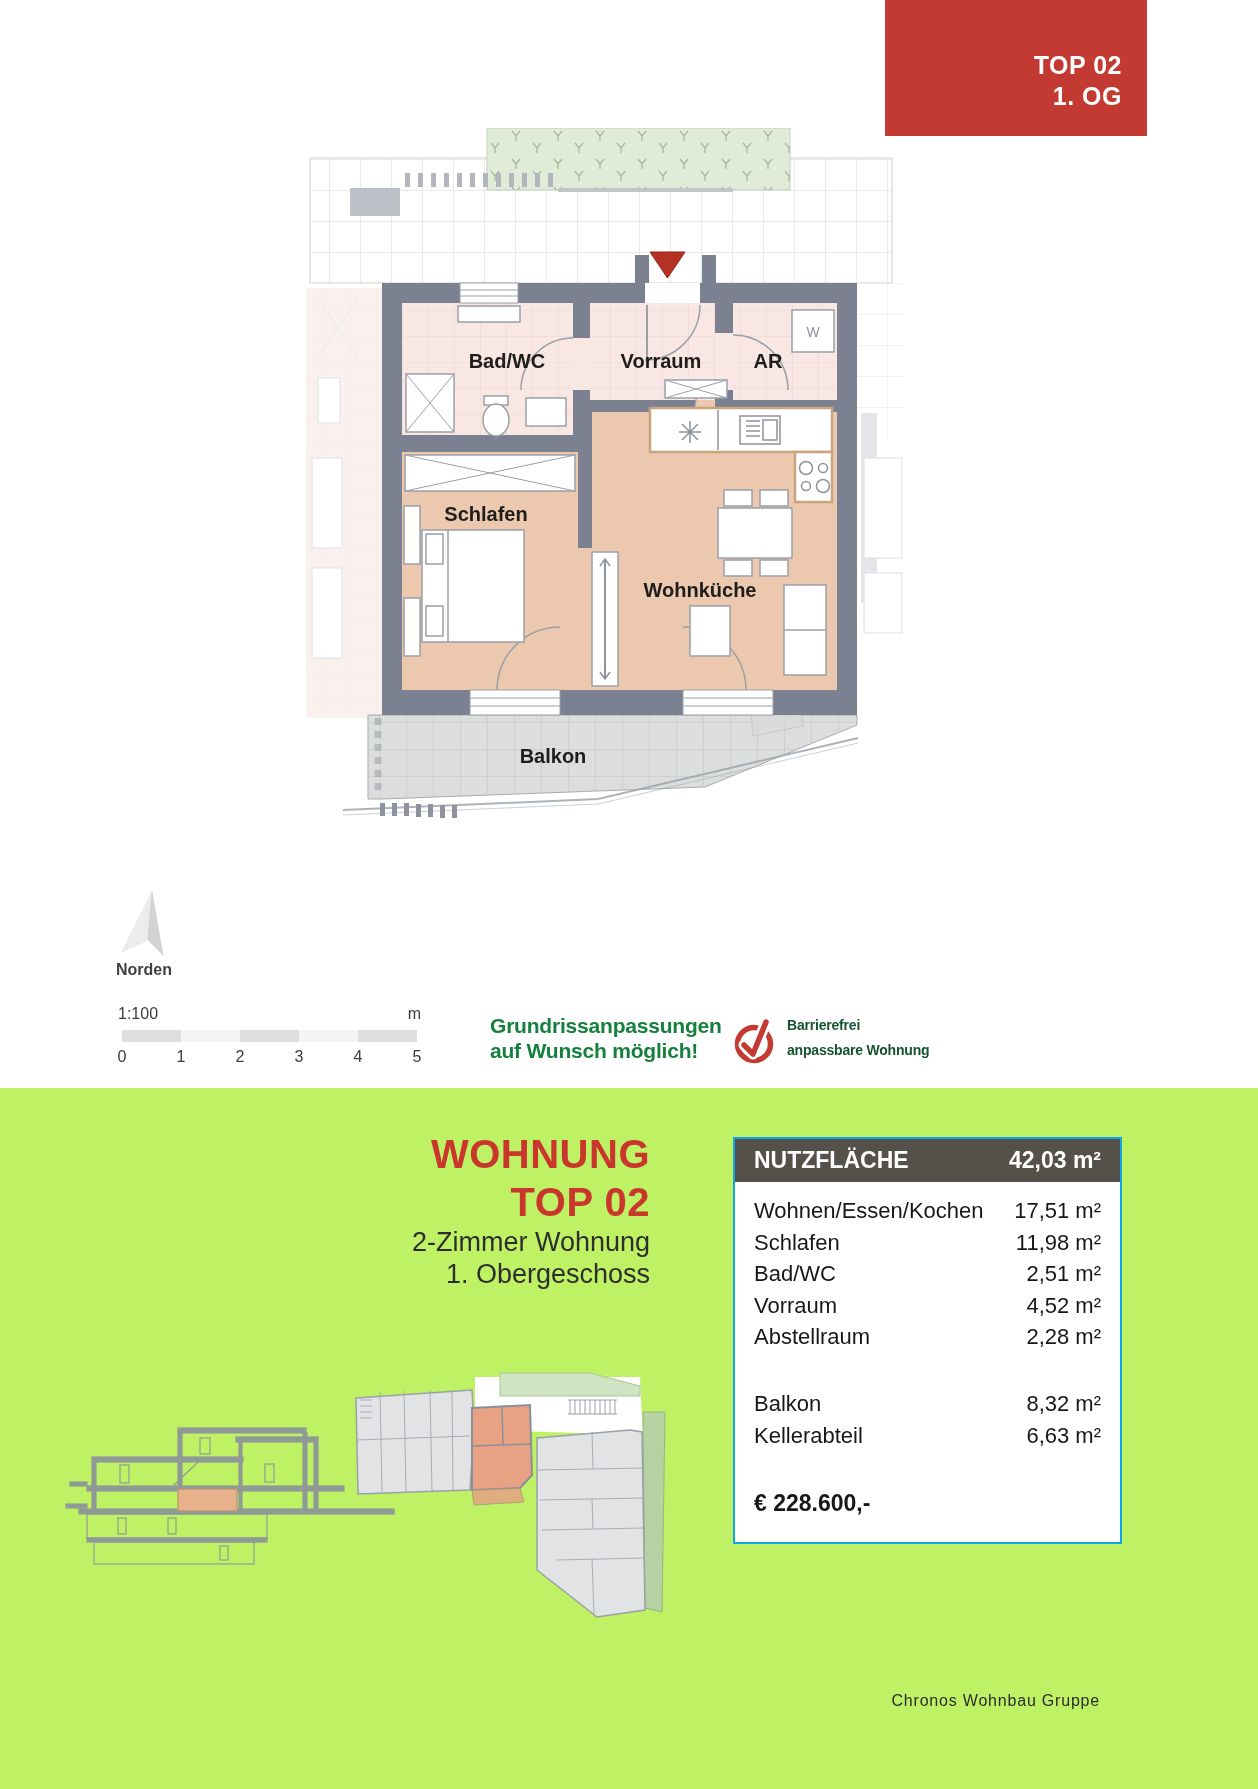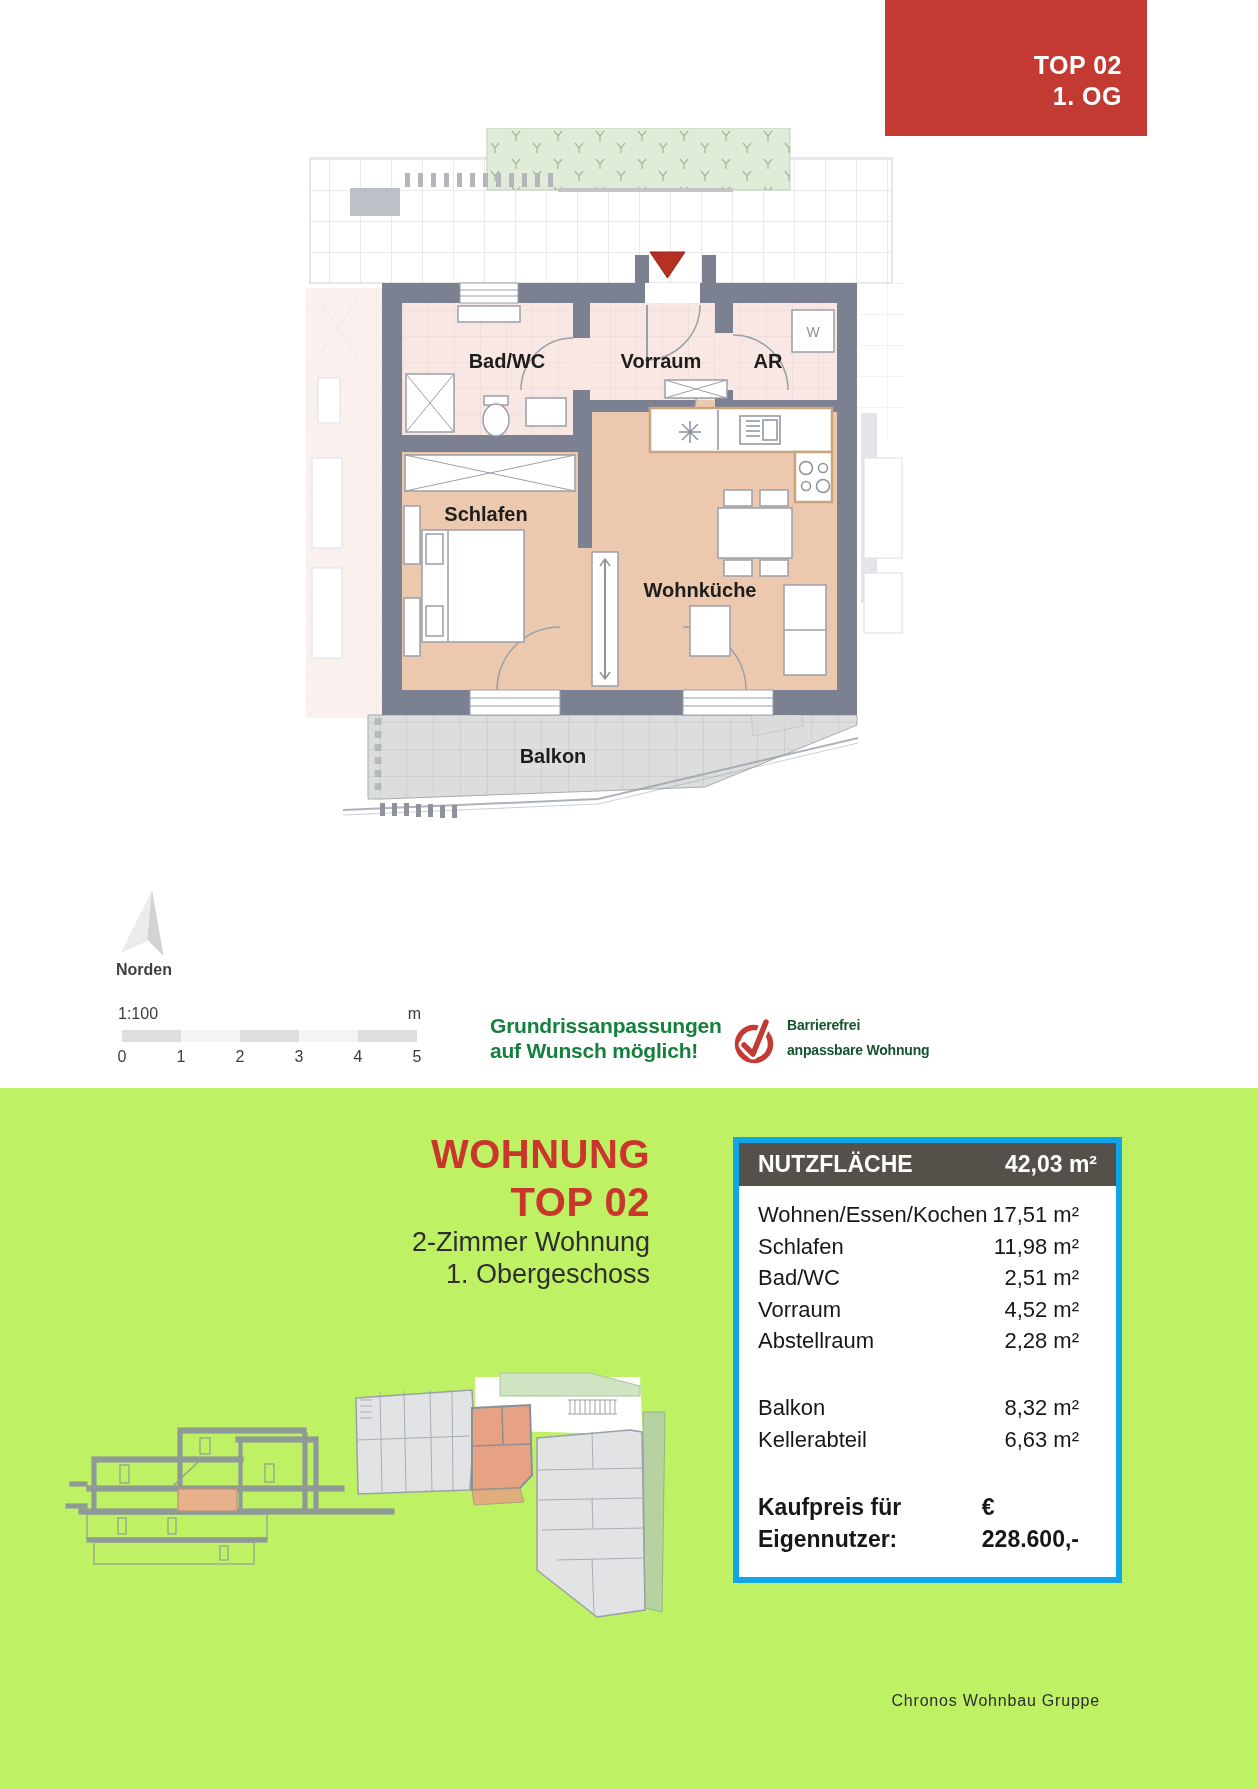--- a/index.html
+++ b/index.html
@@ -26,24 +26,24 @@
   .note{left:490px;top:1013px;font-size:21px;line-height:25px;font-weight:700;color:#15803d;letter-spacing:-.2px;}
   .barrier-text{left:787px;top:1013px;font-size:14px;line-height:25px;font-weight:700;color:#14532d;letter-spacing:-.2px;}
 
   
   .graysec{left:0;top:1088px;width:1258px;height:701px;background:#bef264;}
   .heading{left:250px;top:1130px;width:400px;text-align:right;}
   .heading .t{font-size:40px;line-height:48px;font-weight:700;color:#c9362c;letter-spacing:.5px;}
   .subheading{font-size:27px;line-height:32px;color:#2e2e2e;}
 
   
-  .dtable{left:733px;top:1137px;width:389px;background:#ffffff;border:6px solid #0ea5e9;box-sizing:border-box;}
+  .dtable{left:733px;top:1137px;width:389px;background:#ffffff;border:2px solid #0ea5e9;box-sizing:border-box;}
   .dtable .hd{background:#56504b;height:43px;display:flex;justify-content:space-between;align-items:center;
               padding:0 19px;color:#ffffff;font-weight:700;font-size:23px;}
-  .dtable .bd{padding:13px 37px 22px 19px;}
+  .dtable .bd{padding:13px 19px 22px 19px;}
   .row{display:flex;justify-content:space-between;font-size:22px;line-height:31.6px;color:#171717;}
   .row.gap1{margin-top:35px;}
   .row.price{margin-top:37px;font-weight:700;font-size:23px;}
 
   .footer{left:800px;top:1692px;width:300px;text-align:right;font-size:16px;letter-spacing:.8px;color:#2c2c2c;}
 
   svg text.rlabel{font-family:"Liberation Sans",sans-serif;font-weight:700;font-size:20px;fill:#1d1d1b;}
   svg text.small{font-family:"Liberation Sans",sans-serif;font-size:14px;fill:#8d929c;}
 </style>
 </head>
@@ -333,21 +333,20 @@
         </div>
         <div class="row gap1">
           <span>Balkon</span>
           <span>8,32 m²</span>
         </div>
         <div class="row">
           <span>Kellerabteil</span>
           <span>6,63 m²</span>
         </div>
         <div class="row price">
-          <span>Kaufpreis für Eigennutzer:</span>
           <span>€ 228.600,-</span>
         </div>
       </div>
     </div>
 
     <svg class="abs" style="left:60px;top:312px" width="340" height="200" viewBox="0 0 340 200">
       <g stroke="#8b919c" fill="none" stroke-width="1.2" opacity="0.9">
         <rect x="118" y="28" width="128" height="5" fill="#8b919c"></rect>
         <rect x="176" y="37" width="82" height="5" fill="#8b919c"></rect>
         <rect x="32" y="57" width="151" height="5" fill="#8b919c"></rect>

